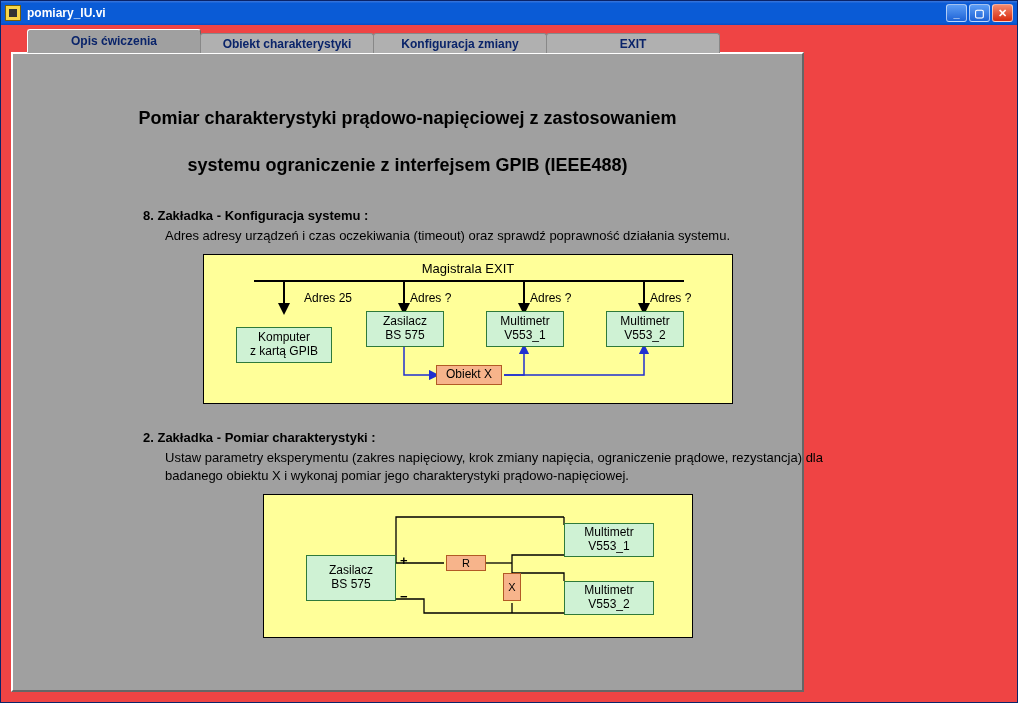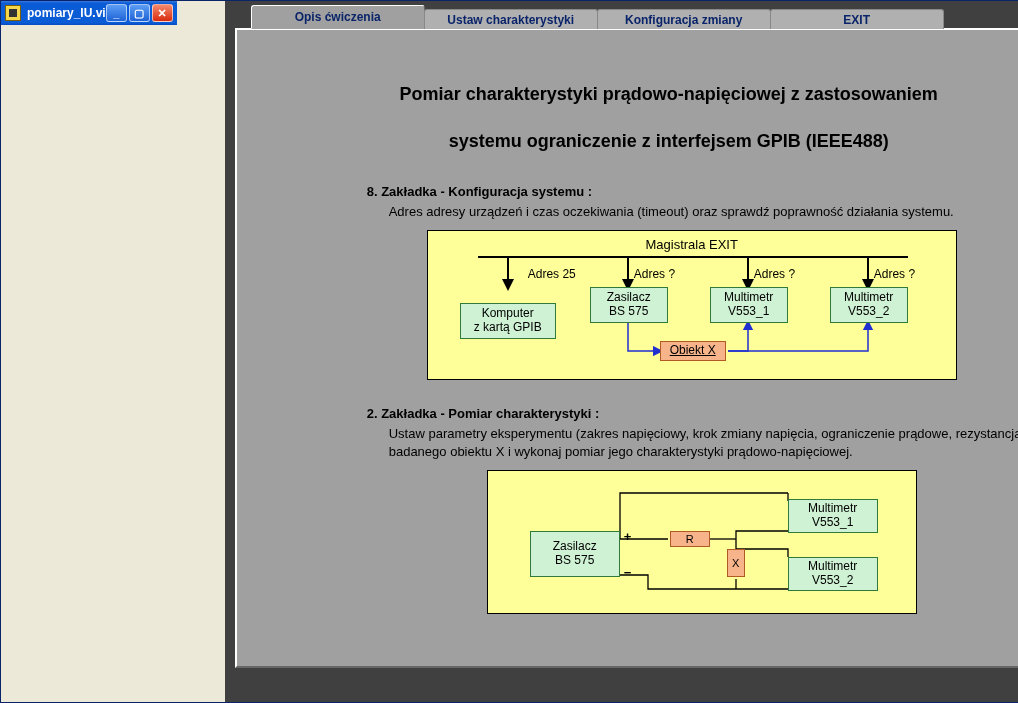--- a/index.html
+++ b/index.html
@@ -11,20 +11,21 @@
     width: 1018px;
     height: 703px;
     overflow: hidden;
   }
   .window {
     width: 1018px;
     height: 703px;
     border: 1px solid #0A246A;
     background: #ECE9D8;
     display: flex;
+    flex-direction: column;
   }
   .titlebar {
     height: 24px;
     background: linear-gradient(to bottom, #3B77DD 0%, #0A5BD6 10%, #0A5BD6 90%, #084CC2 100%);
     display: flex;
     align-items: center;
     padding: 0 4px 0 4px;
     color: white;
     font-weight: bold;
   }
@@ -50,24 +51,23 @@
     font-weight:bold;
     color:white;
     font-size:11px;
     border:1px solid rgba(255,255,255,.6);
   }
   .btn-min   { background: linear-gradient(#5C9DF5,#1E63D6); }
   .btn-max   { background: linear-gradient(#5C9DF5,#1E63D6); }
   .btn-close { background: linear-gradient(#F48A6E,#D82A0E); }
   .client {
     flex:1;
-    background: #404040;
+    background: #ef4444;
     padding: 8px 26px 10px 10px;
     position: relative;
-    margin-left: 48px;
   }
   .tabstrip {
     display:flex;
     align-items: flex-end;
     position: relative;
     z-index: 2;
   }
   .tab {
     width: 174px;
     height: 20px;
@@ -86,21 +86,21 @@
     background: #A0A0A0;
     height: 24px;
     border-color: #fff #666 transparent #fff;
     border-bottom: 1px solid #A0A0A0;
     margin-top: -4px;
   }
   .panel {
     border: 2px solid;
     border-color: #fff #666 #666 #fff;
     background:#A0A0A0;
-    width: 868px;
+    width: 793px;
     height: 640px;
     margin-top: -1px;
     position: relative;
     z-index: 1;
     padding-top: 20px;
   }
   .page-title {
     text-align:center;
     color:#000;
     font-weight:bold;
@@ -135,21 +135,21 @@
   .dbox {
     position:absolute;
     background:#CFF2D4;
     border:1px solid #2F7A3A;
     font-size:12px;
     text-align:center;
     display:flex; flex-direction:column;
     align-items:center; justify-content:center;
     line-height:1.15;
   }
-  .dbox.orange { background:#F7B48B; border-color:#B25A25;text-decoration:underline; }
+  .dbox.orange { background:#F7B48B; border-color:#B25A25; }
   .lbl {
     position:absolute;
     font-size:12px;
     color:#000;
     white-space:nowrap;
   }
 
   
   .d1 { width:530px; height:150px; }
   .d1 .bus-title { position:absolute; left:0; right:0; top:6px; text-align:center; font-size:13px; }
@@ -185,21 +185,21 @@
       <div class="btn btn-close">✕</div>
     </div>
   </div>
 
   <div class="client">
     <div class="tabstrip" style="margin-left:16px;">
       <div class="tab active">
           <span>Opis ćwiczenia</span>
         </div>
       <div class="tab">
-          <span>Ustaw charakterystyki</span>
+          <span>Obiekt charakterystyki</span>
         </div>
       <div class="tab">
           <span>Konfiguracja zmiany</span>
         </div>
       <div class="tab">
           <span>EXIT</span>
         </div>
     </div>
 
     <div class="panel">

